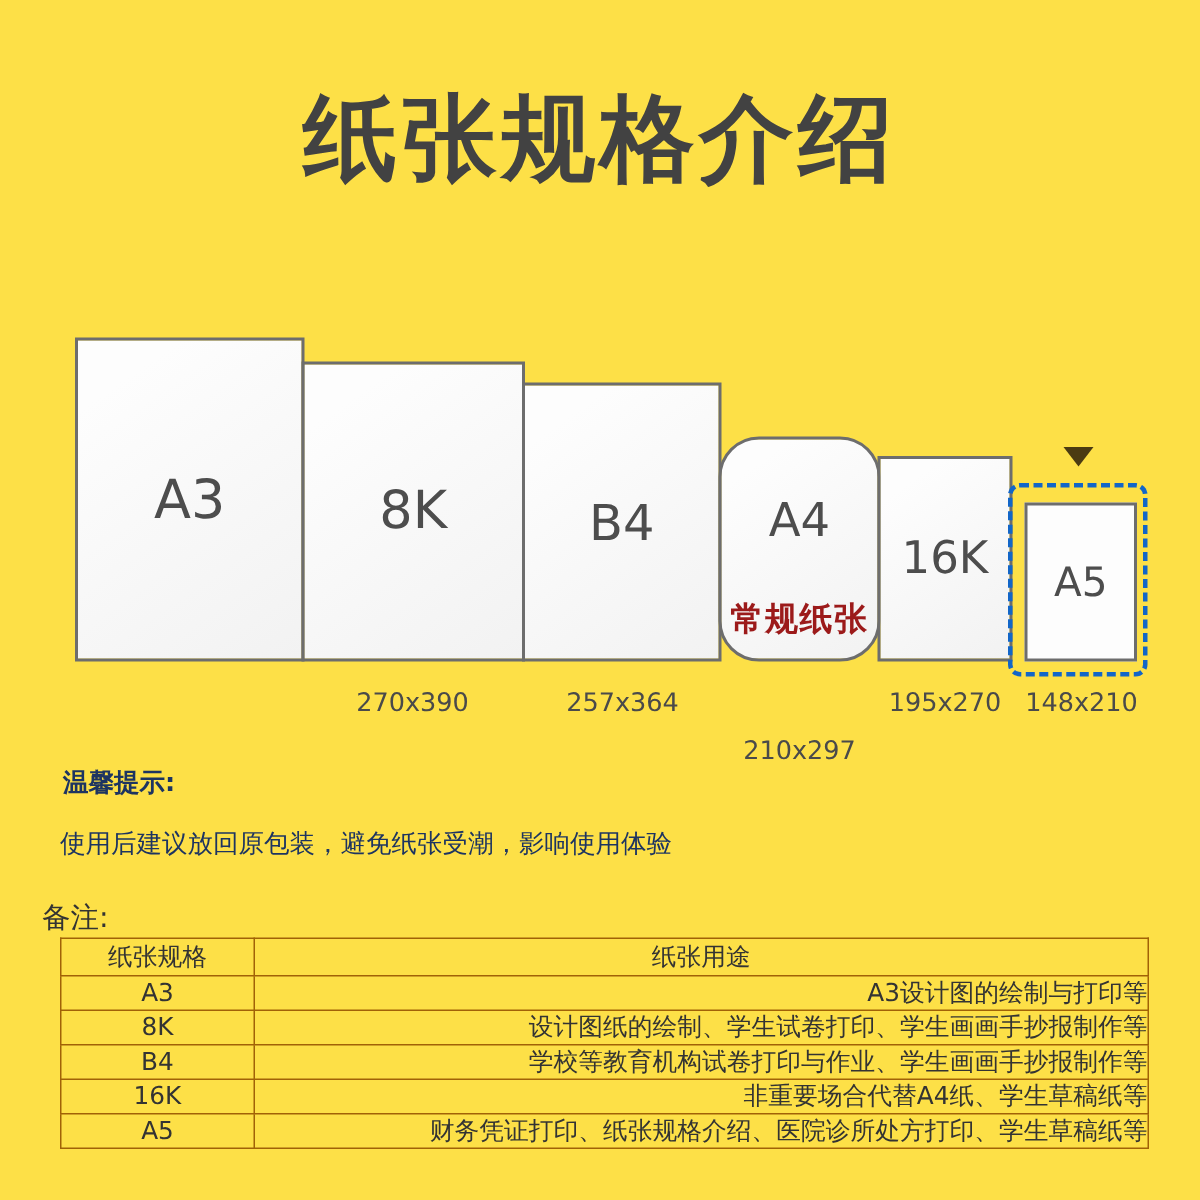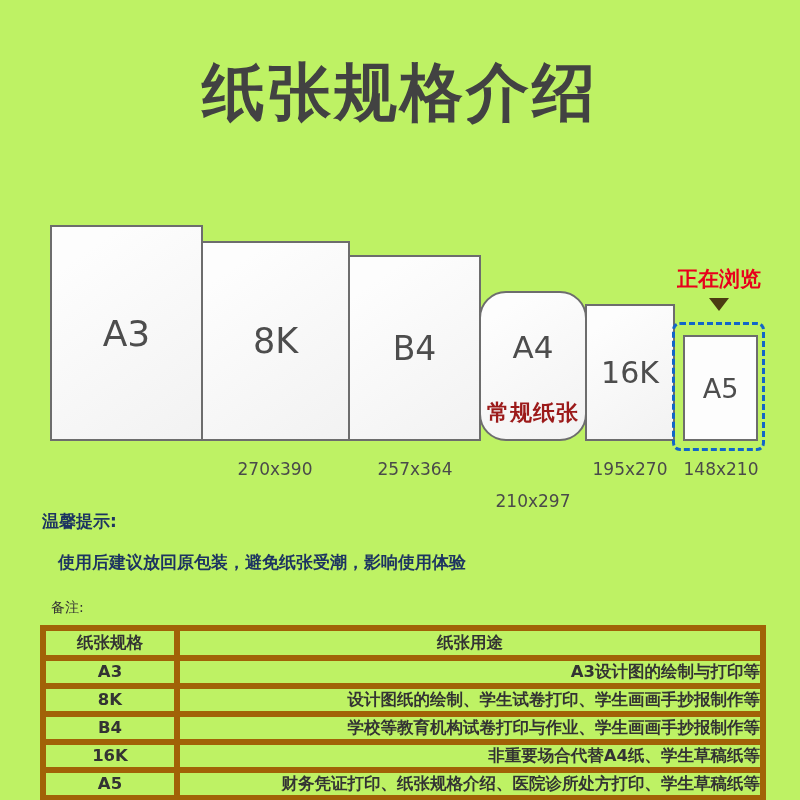--- a/index.html
+++ b/index.html
@@ -1,17 +1,17 @@
 <!DOCTYPE html>
 <html><head>
 <meta charset="utf-8">
 <style>
   html,body{margin:0;padding:0;background:#ffffff;}
   .stage{
-    position:relative;width:800px;height:800px;background:#bef264;overflow:hidden;
+    position:relative;width:800px;height:800px;background:#fde047;overflow:hidden;
     font-family:"DejaVu Sans","Liberation Sans",sans-serif;
   }
   .main-title{
     position:absolute;top:58px;left:0;width:800px;margin:0;
     text-align:center;font-size:63px;font-weight:900;letter-spacing:3px;
     color:#424242;line-height:1.1;
   }
   
   .card{
     position:absolute;box-sizing:border-box;
@@ -58,35 +58,35 @@
   .d-8k {left:210px;}
   .d-b4 {left:350px;}
   .d-a4 {left:468px;margin-top:32px;}
   .d-16k{left:565px;}
   .d-a5 {left:656px;}
   .tips-heading{
     position:absolute;left:42px;top:510px;
     font-size:17px;font-weight:700;color:#1d3461;
   }
   .tips-body{
-    position:absolute;left:58px;top:551px;
-    font-size:17px;font-weight:700;color:#1d3461;
+    position:absolute;left:40px;top:551px;
+    font-size:17px;font-weight:400;color:#1d3461;
   }
   .notes-heading{
-    position:absolute;left:51px;top:599px;
-    font-size:14px;font-weight:400;color:#333333;
+    position:absolute;left:28px;top:599px;
+    font-size:19px;font-weight:400;color:#333333;
   }
   .spec-table{
     position:absolute;left:40px;top:625px;width:726px;
     border-collapse:collapse;table-layout:fixed;
     font-size:16.5px;color:#333333;
   }
   .spec-table th,.spec-table td{
-    border:6px solid #a16207;padding:0;line-height:1.15;
-    font-weight:700;overflow:hidden;white-space:nowrap;
+    border:1px solid #a16207;padding:0;line-height:1.15;
+    font-weight:400;overflow:hidden;white-space:nowrap;
   }
   .spec-table th{height:24px;text-align:center;}
   .spec-table td{height:22px;}
   .col-spec{width:128px;}
   .cell-spec{text-align:center;}
   .cell-usage{text-align:right;padding-left:18px !important;}
 </style>
 </head>
 <body>
 
@@ -108,21 +108,20 @@
     <span class="tag-regular">常规纸张</span>
   </div>
   <div class="card c-16k">
     <span class="paper-label">16K</span>
   </div>
 
   <div class="dash-box"></div>
   <div class="card c-a5">
     <span class="paper-label">A5</span>
   </div>
-  <div class="browsing">正在浏览</div>
   <div class="arrow-down"></div>
 
   <span class="dim d-8k">270x390</span>
   <span class="dim d-b4">257x364</span>
   <span class="dim d-a4">210x297</span>
   <span class="dim d-16k">195x270</span>
   <span class="dim d-a5">148x210</span>
 
   <div class="tips-heading">温馨提示:</div>
   <div class="tips-body">使用后建议放回原包装，避免纸张受潮，影响使用体验</div>

